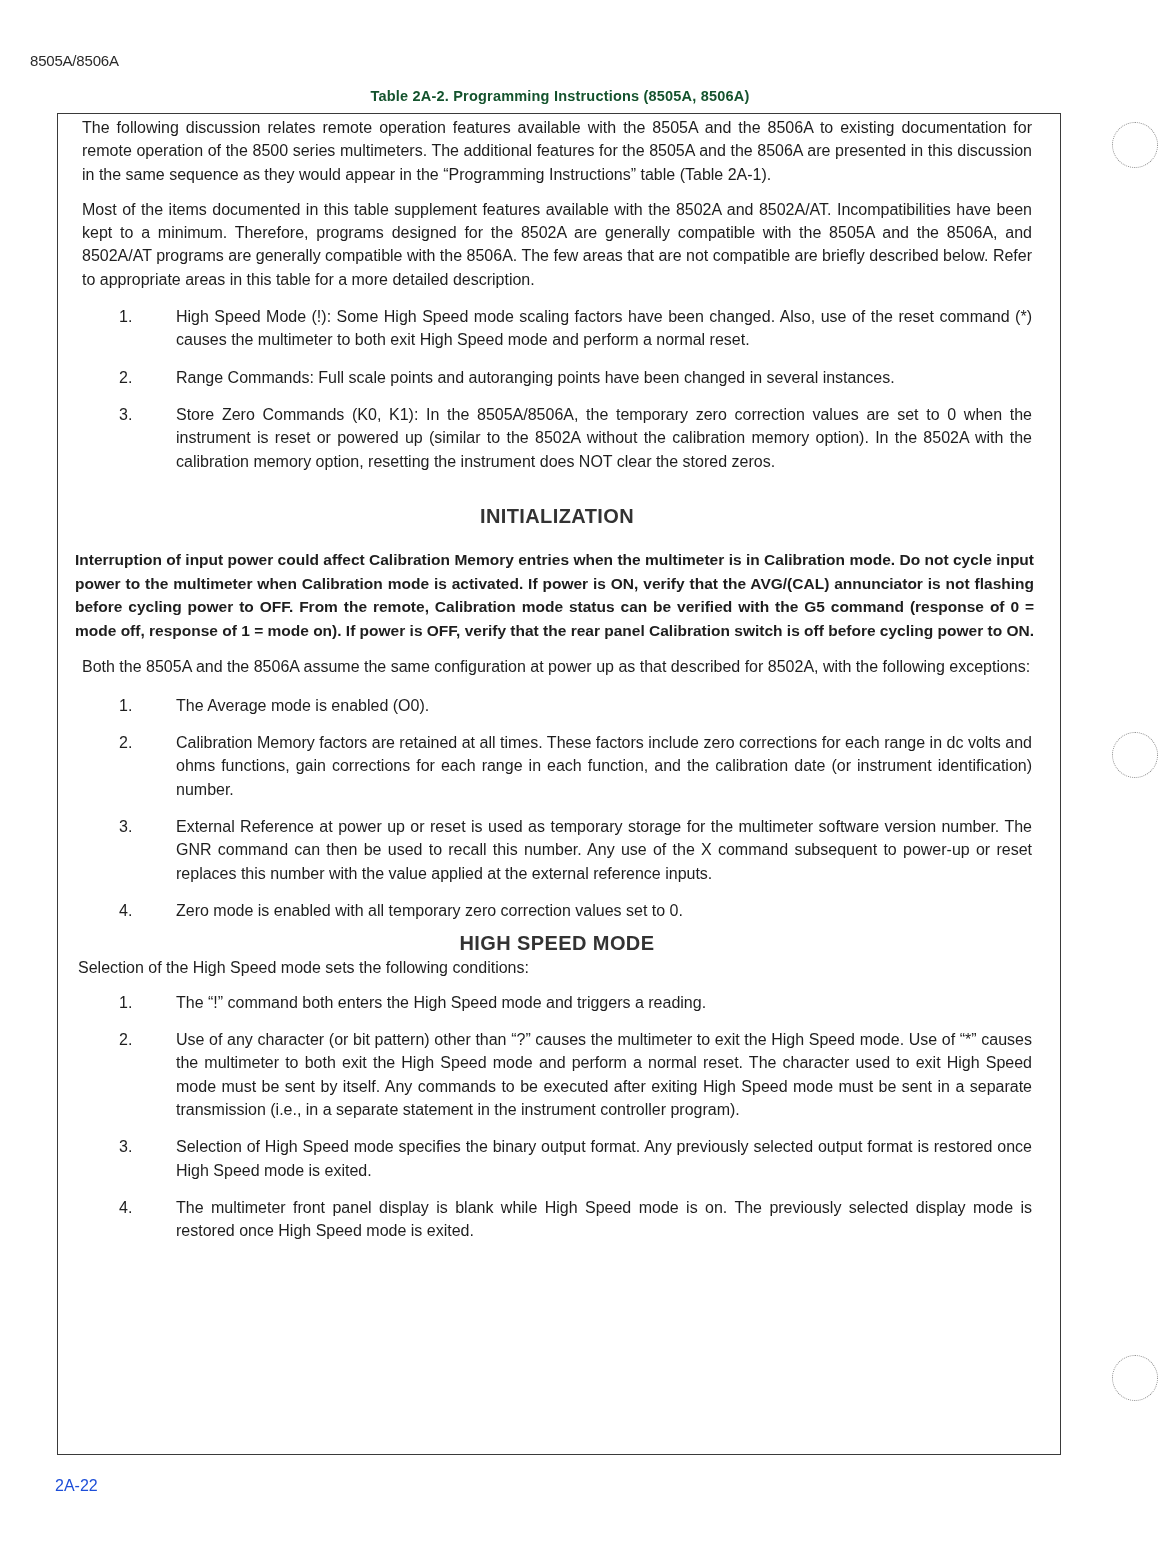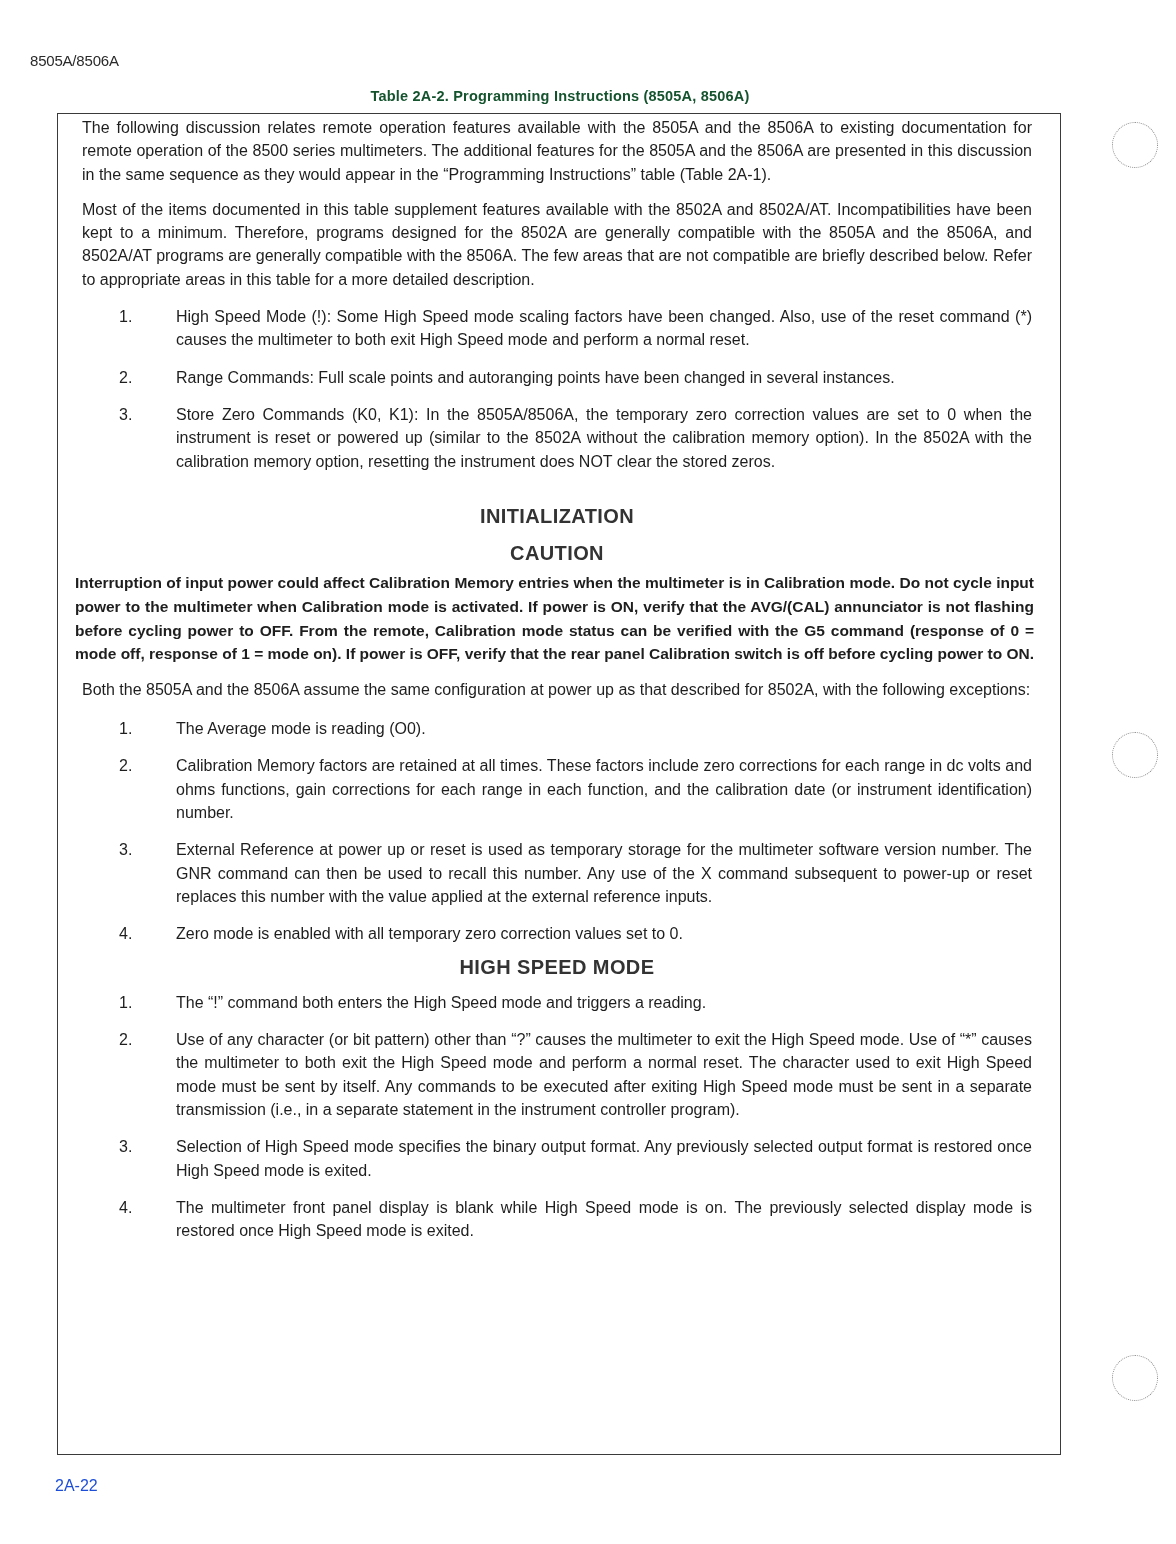--- a/index.html
+++ b/index.html
@@ -66,46 +66,46 @@
       </li>
     <li>
         <span class="num">3.</span>
         <span class="txt">Store Zero Commands (K0, K1): In the 8505A/8506A, the temporary zero correction values are set to 0 when the instrument is reset or powered up (similar to the 8502A without the calibration memory option). In the 8502A with the calibration memory option, resetting the instrument does NOT clear the stored zeros.</span>
       </li>
   </ul>
 
   <div style="height:18px;"></div>
   <div class="heading">INITIALIZATION</div>
   <div style="height:14px;"></div>
-  <div class="heading">CAUTION</div>
   <div style="height:6px;"></div>
   <p class="caution-body">Interruption of input power could affect Calibration Memory entries when the multimeter is in Calibration mode. Do not cycle input power to the multimeter when Calibration mode is activated. If power is ON, verify that the AVG/(CAL) annunciator is not flashing before cycling power to OFF. From the remote, Calibration mode status can be verified with the G5 command (response of 0 = mode off, response of 1 = mode on). If power is OFF, verify that the rear panel Calibration switch is off before cycling power to ON.</p>
   <div style="height:12px;"></div>
   <p>Both the 8505A and the 8506A assume the same configuration at power up as that described for 8502A, with the following exceptions:</p>
 
   <ul class="list">
     <li>
         <span class="num">1.</span>
-        <span class="txt">The Average mode is reading (O0).</span>
+        <span class="txt">The Average mode is enabled (O0).</span>
       </li>
     <li>
         <span class="num">2.</span>
         <span class="txt">Calibration Memory factors are retained at all times. These factors include zero corrections for each range in dc volts and ohms functions, gain corrections for each range in each function, and the calibration date (or instrument identification) number.</span>
       </li>
     <li>
         <span class="num">3.</span>
         <span class="txt">External Reference at power up or reset is used as temporary storage for the multimeter software version number. The GNR command can then be used to recall this number. Any use of the X command subsequent to power-up or reset replaces this number with the value applied at the external reference inputs.</span>
       </li>
     <li>
         <span class="num">4.</span>
         <span class="txt">Zero mode is enabled with all temporary zero correction values set to 0.</span>
       </li>
   </ul>
 
   <div class="heading" style="margin-top:-4px;">HIGH SPEED MODE</div>
+  <p style="margin-left:-4px;">Selection of the High Speed mode sets the following conditions:</p>
 
   <ul class="list" style="margin-top:12px;">
     <li>
         <span class="num">1.</span>
         <span class="txt">The “!” command both enters the High Speed mode and triggers a reading.</span>
       </li>
     <li>
         <span class="num">2.</span>
         <span class="txt">Use of any character (or bit pattern) other than “?” causes the multimeter to exit the High Speed mode. Use of “*” causes the multimeter to both exit the High Speed mode and perform a normal reset. The character used to exit High Speed mode must be sent by itself. Any commands to be executed after exiting High Speed mode must be sent in a separate transmission (i.e., in a separate statement in the instrument controller program).</span>
       </li>

